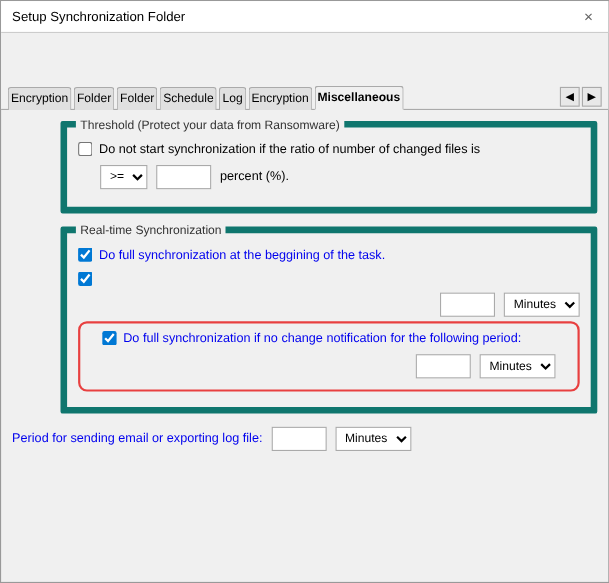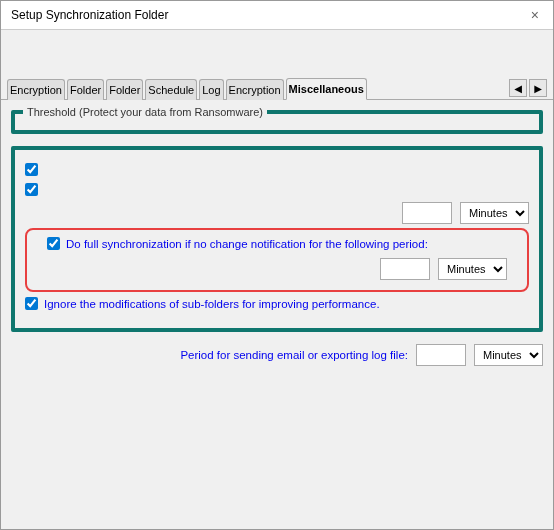--- a/index.html
+++ b/index.html
@@ -90,25 +90,26 @@
       align-items: center;
       justify-content: center;
       font-size: 10px;
     }
     .content {
       flex: 1;
       padding: 10px;
       overflow-y: auto;
     }
     .group-box {
-      border: 4px solid #0f766e;
+      border: 6px solid #0f766e;
       border-radius: 2px;
       margin-bottom: 12px;
       padding: 6px 10px 10px 10px;
       position: relative;
+      margin-left: 44px;
     }
     .group-box-title {
       position: absolute;
       top: -8px;
       left: 8px;
       background: #f0f0f0;
       padding: 0 4px;
       font-size: 11px;
       color: #333;
     }
@@ -171,21 +172,20 @@
       align-items: center;
       gap: 8px;
       margin: 4px 0 4px 20px;
       justify-content: flex-end;
     }
     .bottom-row {
       display: flex;
       align-items: center;
       gap: 8px;
       margin-top: 8px;
-      justify-content: flex-end;
     }
     .bottom-label {
       font-size: 11.5px;
       color: #0000ee;
     }
   </style>
 </head>
 <body>
 
 <div class="dialog">
@@ -208,27 +208,44 @@
     <div class="tab-nav-buttons">
       <div class="tab-nav-btn">◀</div>
       <div class="tab-nav-btn">▶</div>
     </div>
   </div>
 
   <div class="content">
 
     <div class="group-box">
       <span class="group-box-title">Threshold (Protect your data from Ransomware)</span>
+      <div class="group-content">
+        <div class="checkbox-row">
+          <input type="checkbox" style="">
+          <span class="checkbox-label">Do not start synchronization if the ratio of number of changed files is</span>
+        </div>
+        <div class="input-row">
+          <select class="select-input">
+            <option>&gt;=</option>
+            <option>&lt;=</option>
+            <option>=</option>
+          </select>
+          <input type="text" class="number-input" style="">
+          <span class="unit-label">percent (%).</span>
+        </div>
+      </div>
     </div>
 
     <div class="group-box">
+      <span class="group-box-title">Real-time Synchronization</span>
       <div class="group-content">
 
         <div class="checkbox-row">
           <input type="checkbox" checked="" style="">
+          <span class="checkbox-label blue">Do full synchronization at the beggining of the task.</span>
         </div>
 
         <div class="checkbox-row">
           <input type="checkbox" checked="" style="">
         </div>
         <div class="period-row">
           <input type="text" class="number-input" style="">
           <select class="select-input">
             <option>Minutes</option>
             <option>Hours</option>
@@ -242,24 +259,20 @@
           </div>
           <div class="period-row">
             <input type="text" class="number-input" style="">
             <select class="select-input">
               <option>Minutes</option>
               <option>Hours</option>
             </select>
           </div>
         </div>
 
-        <div class="checkbox-row">
-          <input type="checkbox" checked="" style="">
-          <span class="checkbox-label blue">Ignore the modifications of sub-folders for improving performance.</span>
-        </div>
 
 
       </div>
     </div>
 
     <div class="bottom-row">
       <span class="bottom-label">Period for sending email or exporting log file:</span>
       <input type="text" class="number-input" style="">
       <select class="select-input">
         <option>Minutes</option>

